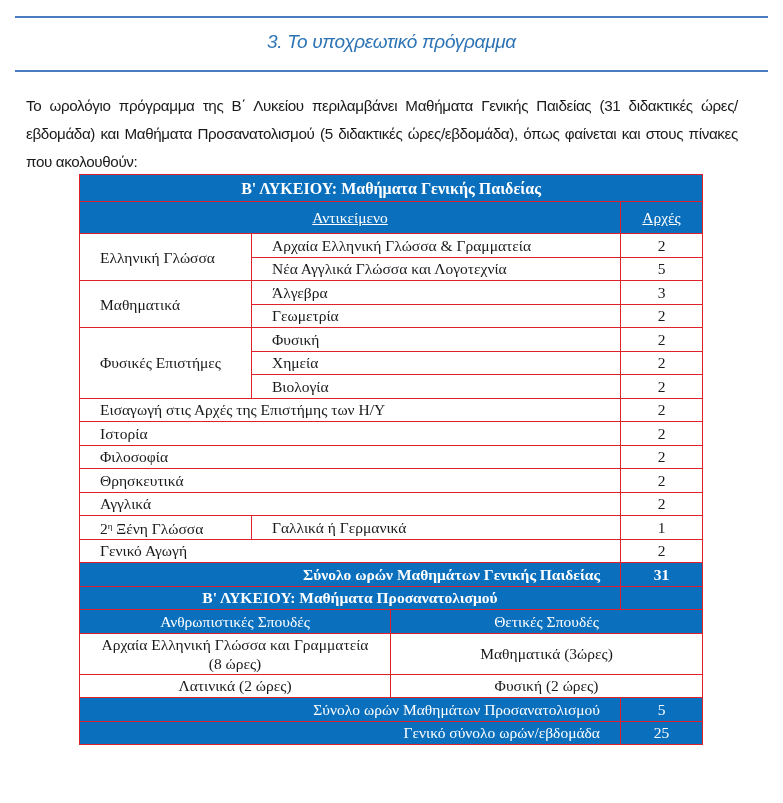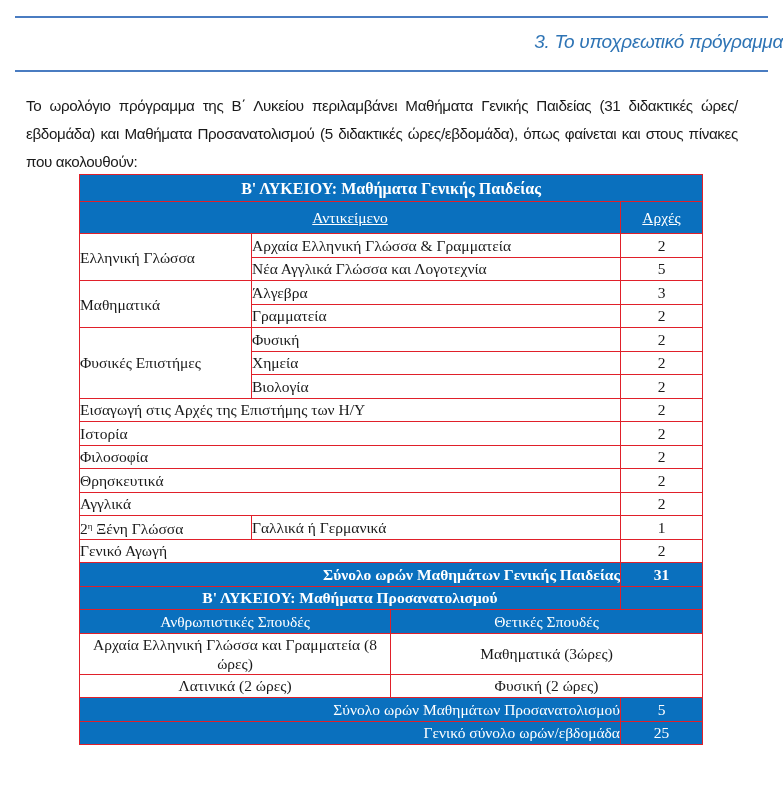--- a/index.html
+++ b/index.html
@@ -1,28 +1,28 @@
 <!DOCTYPE html>
 <html><head>
 <meta charset="utf-8">
 <style>
   html, body { margin: 0; padding: 0; background: #ffffff; }
   body { width: 783px; height: 803px; position: relative; overflow: hidden;
          font-family: "DejaVu Serif", "Liberation Serif", serif; color: #1a1a1a; }
   .rule { position: absolute; left: 15px; width: 753px; height: 2px; background: #4a7cc1; }
-  .heading { position: absolute; top: 31px; left: 0; width: 783px; text-align: right;
+  .heading { position: absolute; top: 31px; left: 0; width: 783px; text-align: center;
              font-family: "Liberation Sans", sans-serif; font-style: italic;
              font-size: 19px; color: #2e74b5; letter-spacing: -0.3px; }
   .intro { position: absolute; top: 92px; left: 26px; width: 712px;
            font-family: "Liberation Sans", sans-serif; font-size: 15.2px; line-height: 28px;
            text-align: justify; color: #1a1a1a; letter-spacing: -0.35px; }
   table.t { position: absolute; top: 174px; left: 79px; width: 623px;
             border-collapse: collapse; table-layout: fixed;
             font-family: "Liberation Serif", serif; font-size: 15.5px; }
-  table.t td { border: 1px solid #e0202a; padding: 0 0; height: 22.5px; line-height: 17px;
+  table.t td { border: 1px solid #e0202a; padding: 0 20px; height: 22.5px; line-height: 17px;
                vertical-align: middle; white-space: nowrap; overflow: hidden; margin-top: 24px; }
   .blue { background: #0a70be; color: #ffffff; }
   .bold { font-weight: bold; }
   .c { text-align: center; }
   .r { text-align: right; }
   td.h1 { height: 26px !important; font-size: 16px; }
   td.h2 { height: 31px !important; text-decoration: underline; }
   td.two { height: 40px !important; white-space: normal !important; line-height: 19px !important; }
   sup { font-size: 9px; vertical-align: 5px; }
 </style>
@@ -60,21 +60,21 @@
     <td colspan="2">Νέα Αγγλικά Γλώσσα και Λογοτεχνία</td>
     <td class="c">5</td>
   </tr>
 
   <tr>
     <td rowspan="2">Μαθηματικά</td>
     <td colspan="2">Άλγεβρα</td>
     <td class="c">3</td>
   </tr>
   <tr>
-    <td colspan="2">Γραμματεία</td>
+    <td colspan="2">Γεωμετρία</td>
     <td class="c">2</td>
   </tr>
 
   <tr>
     <td rowspan="3">Φυσικές Επιστήμες</td>
     <td colspan="2">Φυσική</td>
     <td class="c">2</td>
   </tr>
   <tr>
     <td colspan="2">Χημεία</td>

